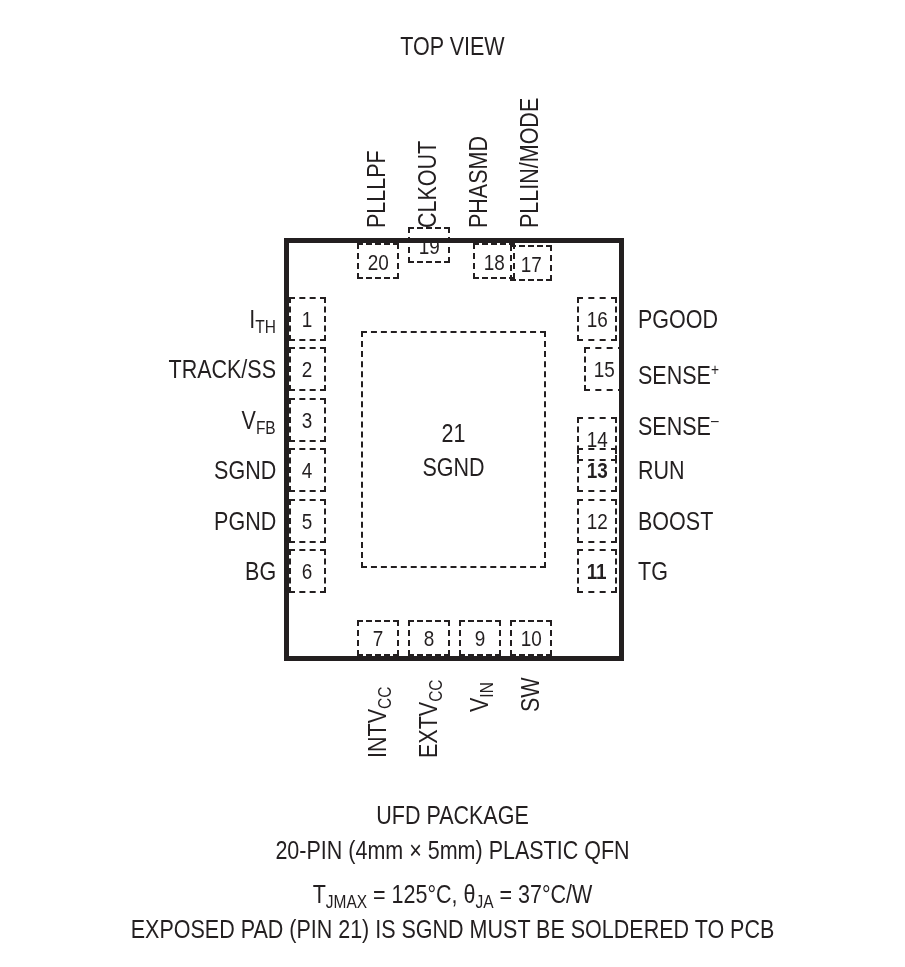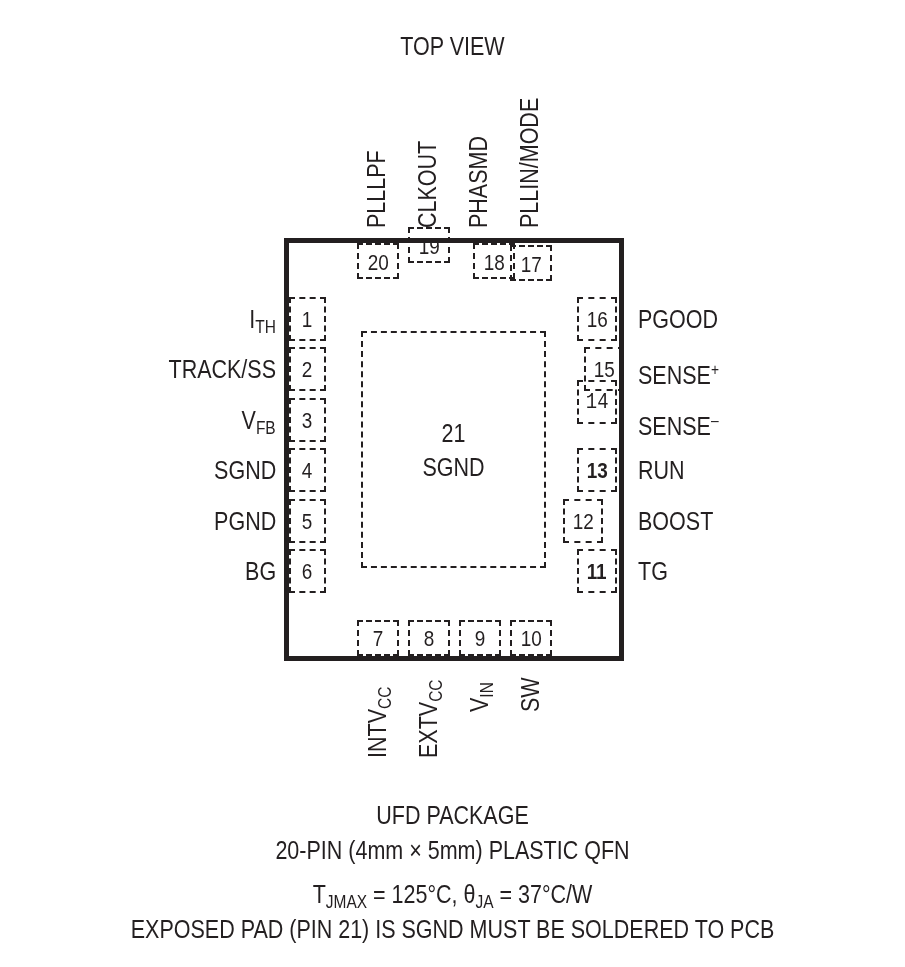--- a/index.html
+++ b/index.html
@@ -61,25 +61,25 @@
     <div class="lbl lbl-left" style="right:629px;top:508.6px;"><span>PGND</span></div>
     <div class="pin" style="left:289px;top:549px;width:37px;height:44px;padding-top:8px;"><span>6</span></div>
     <div class="lbl lbl-left" style="right:629px;top:559px;"><span>BG</span></div>
   </div>
 
 <div id="right-pins">
     <div class="pin" style="left:577px;top:297px;width:40px;height:44px;padding-top:8px;"><span>16</span></div>
     <div class="lbl lbl-right" style="left:638px;top:307px;"><span>PGOOD</span></div>
     <div class="pin" style="left:584px;top:347.4px;width:40px;height:44px;padding-top:8px;"><span>15</span></div>
     <div class="lbl lbl-right" style="left:638px;top:357.4px;"><span>SENSE</span><span class="sup">+</span></div>
-    <div class="pin" style="left:577px;top:380px;width:40px;height:44px;padding-top:8px;font-family:Liberation Mono, monospace;"><span>14</span></div>
+    <div class="pin" style="left:577px;top:417px;width:40px;height:44px;padding-top:8px;"><span>14</span></div>
     <div class="lbl lbl-right" style="left:638px;top:407.8px;"><span>SENSE</span><span class="sup">–</span></div>
     <div class="pin" style="left:577px;top:448.2px;width:40px;height:44px;padding-top:8px;font-weight:bold;"><span>13</span></div>
     <div class="lbl lbl-right" style="left:638px;top:458.2px;"><span>RUN</span></div>
-    <div class="pin" style="left:563px;top:498.6px;width:40px;height:44px;padding-top:8px;"><span>12</span></div>
+    <div class="pin" style="left:577px;top:498.6px;width:40px;height:44px;padding-top:8px;"><span>12</span></div>
     <div class="lbl lbl-right" style="left:638px;top:508.6px;"><span>BOOST</span></div>
     <div class="pin" style="left:577px;top:549px;width:40px;height:44px;padding-top:8px;font-weight:bold;"><span>11</span></div>
     <div class="lbl lbl-right" style="left:638px;top:559px;"><span>TG</span></div>
   </div>
 
 <div id="bottom-pins">
     <div class="pin" style="left:357px;top:620px;width:42px;height:36px;padding-top:4px;"><span>7</span></div>
     <div class="vlbl" style="left:365px;top:758px;transform:rotate(-90deg) scaleX(0.86);"><span>INTV</span><span class="sub">CC</span></div>
     <div class="pin" style="left:408px;top:620px;width:42px;height:36px;padding-top:4px;"><span>8</span></div>
     <div class="vlbl" style="left:416px;top:758px;transform:rotate(-90deg) scaleX(0.86);"><span>EXTV</span><span class="sub">CC</span></div>

